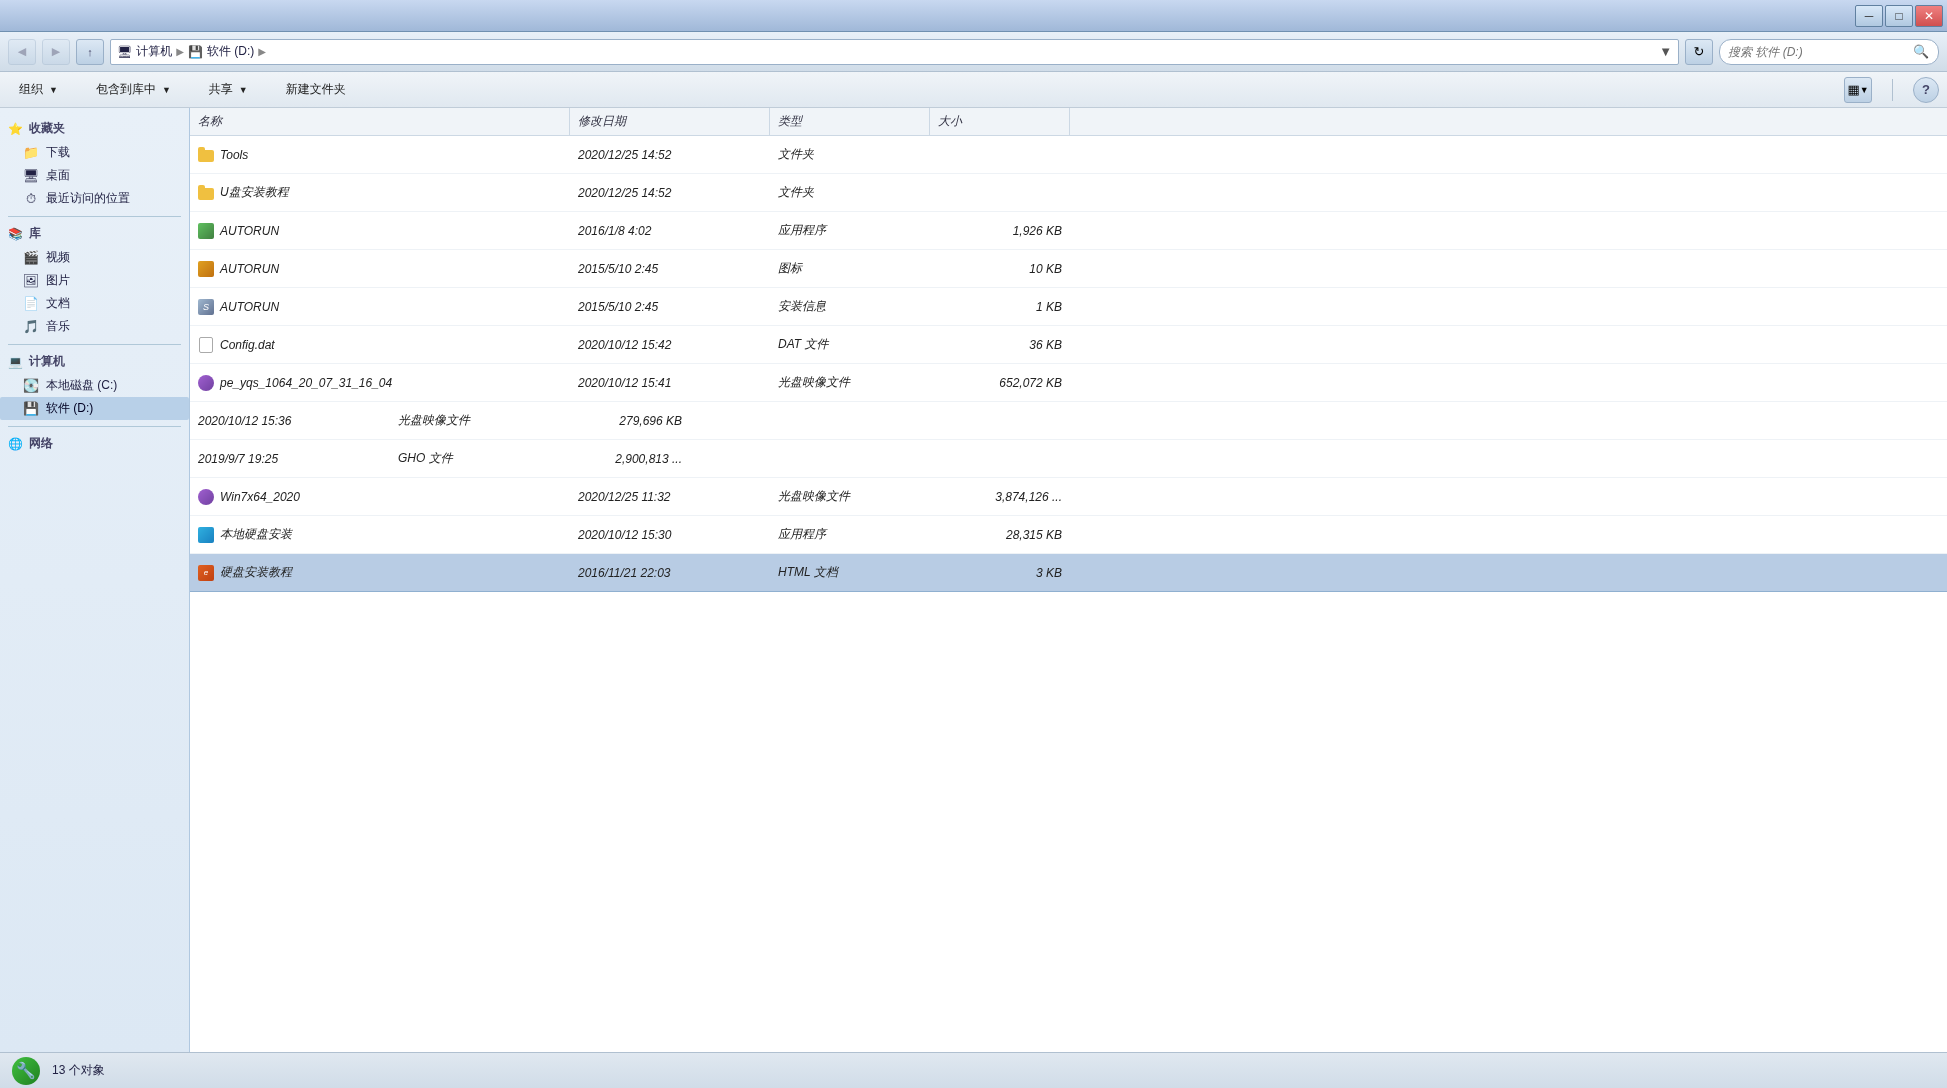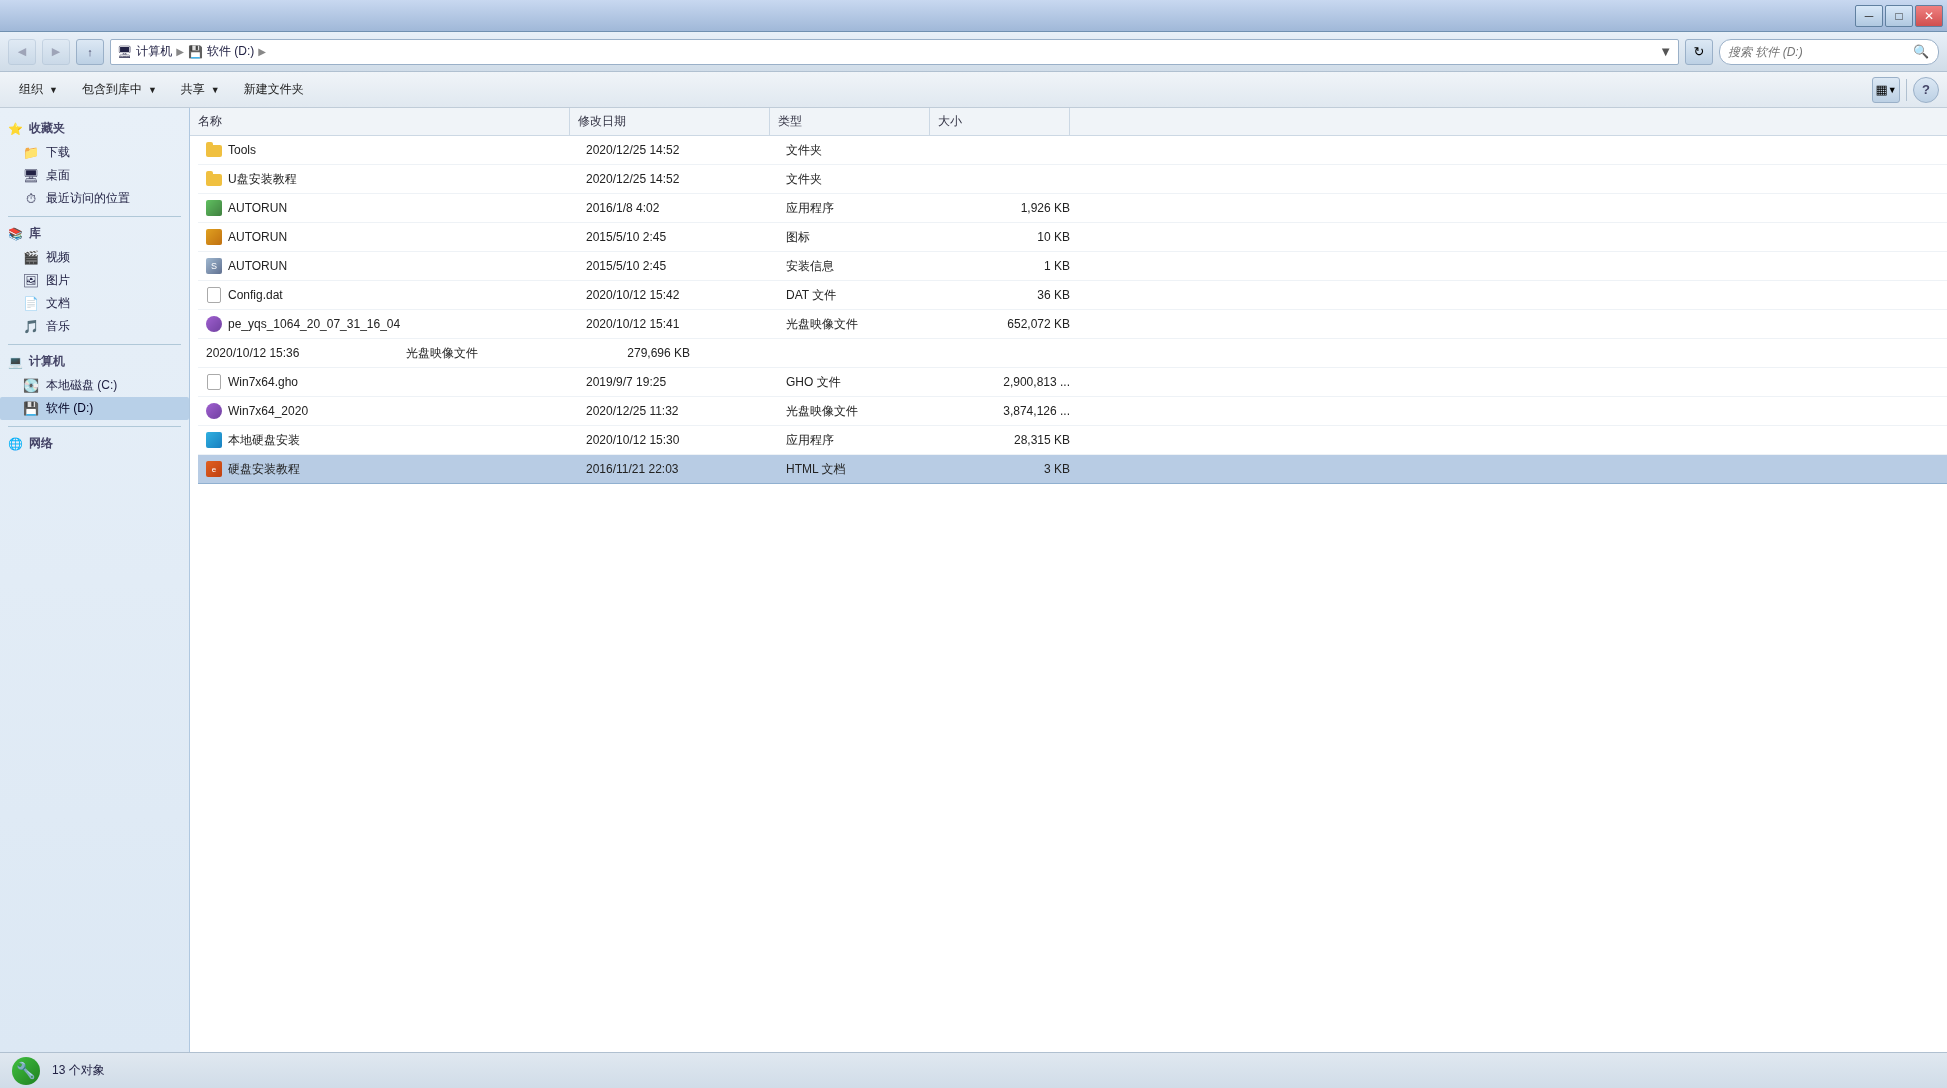--- a/index.html
+++ b/index.html
@@ -130,21 +130,21 @@
       font-style: italic;
     }
 
     
     .toolbar {
       height: 36px;
       background: linear-gradient(to bottom, #f0f4f8, #e0e8f0);
       display: flex;
       align-items: center;
       padding: 0 8px;
-      gap: 2px;
+      gap: 16px;
       border-bottom: 1px solid #c0ccd8;
     }
     .toolbar-btn {
       height: 28px;
       padding: 0 10px;
       border: 1px solid transparent;
       background: transparent;
       border-radius: 3px;
       cursor: pointer;
       display: flex;
@@ -237,20 +237,21 @@
       background: #b0c8d8;
       margin: 4px 8px;
     }
 
     
     .file-list-container {
       flex: 1;
       display: flex;
       flex-direction: column;
       background: white;
+      font-style: italic;
     }
     .file-list-header {
       display: flex;
       align-items: center;
       padding: 0;
       border-bottom: 1px solid #ccd8e4;
       background: #f0f4f8;
       height: 28px;
     }
     .col-header {
@@ -269,24 +270,23 @@
     .col-type { width: 160px; }
     .col-size { width: 140px; }
 
     .file-list {
       flex: 1;
       overflow-y: auto;
     }
     .file-row {
       display: flex;
       align-items: flex-start;
-      height: 29px;
+      height: 38px;
       border-bottom: 1px solid #eef2f6;
       cursor: pointer;
-      margin-left: 8px;
     }
     .file-row.selected {
       background: #b8cce4;
       border-bottom-color: #90b0d0;
     }
     .file-cell {
       display: flex;
       align-items: center;
       padding: 0 8px;
       height: 100%;
@@ -583,26 +583,20 @@
       <div class="file-cell date-cell">2020/10/12 15:41</div>
       <div class="file-cell type-cell">光盘映像文件</div>
       <div class="file-cell size-cell">652,072 KB</div>
     </div>
         <div class="file-row">
       <div class="file-cell date-cell">2020/10/12 15:36</div>
       <div class="file-cell type-cell">光盘映像文件</div>
       <div class="file-cell size-cell">279,696 KB</div>
     </div>
         <div class="file-row">
-      <div class="file-cell name-cell">
-        <span class="file-icon">
-              <span style="display:inline-block;width:14px;height:16px;background:white;border:1px solid #aaa;border-radius:2px;"></span>
-            </span>
-        <span>Win7x64.gho</span>
-      </div>
       <div class="file-cell date-cell">2019/9/7 19:25</div>
       <div class="file-cell type-cell">GHO 文件</div>
       <div class="file-cell size-cell">2,900,813 ...</div>
     </div>
         <div class="file-row">
       <div class="file-cell name-cell">
         <span class="file-icon">
               <span style="display:inline-block;width:16px;height:16px;background:linear-gradient(135deg,#a060d0,#7040a0);border-radius:8px;"></span>
             </span>
         <span>Win7x64_2020</span>

